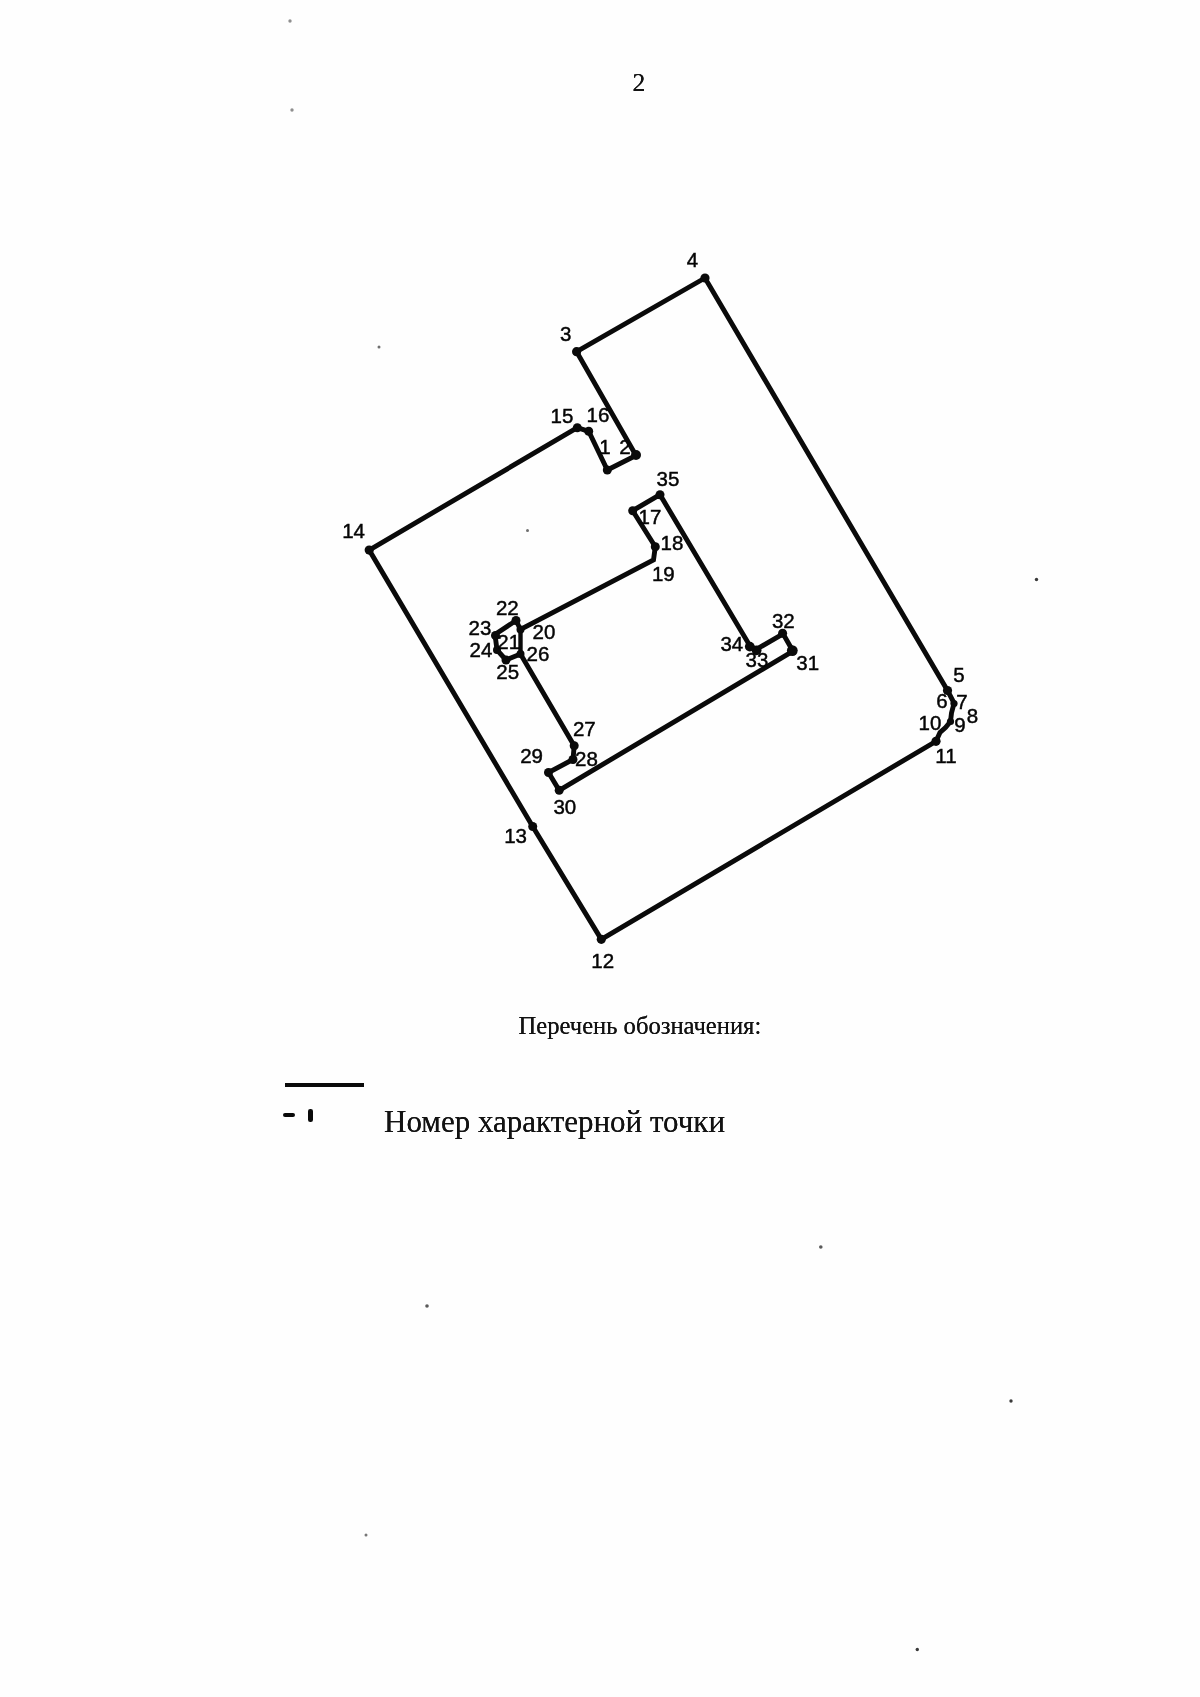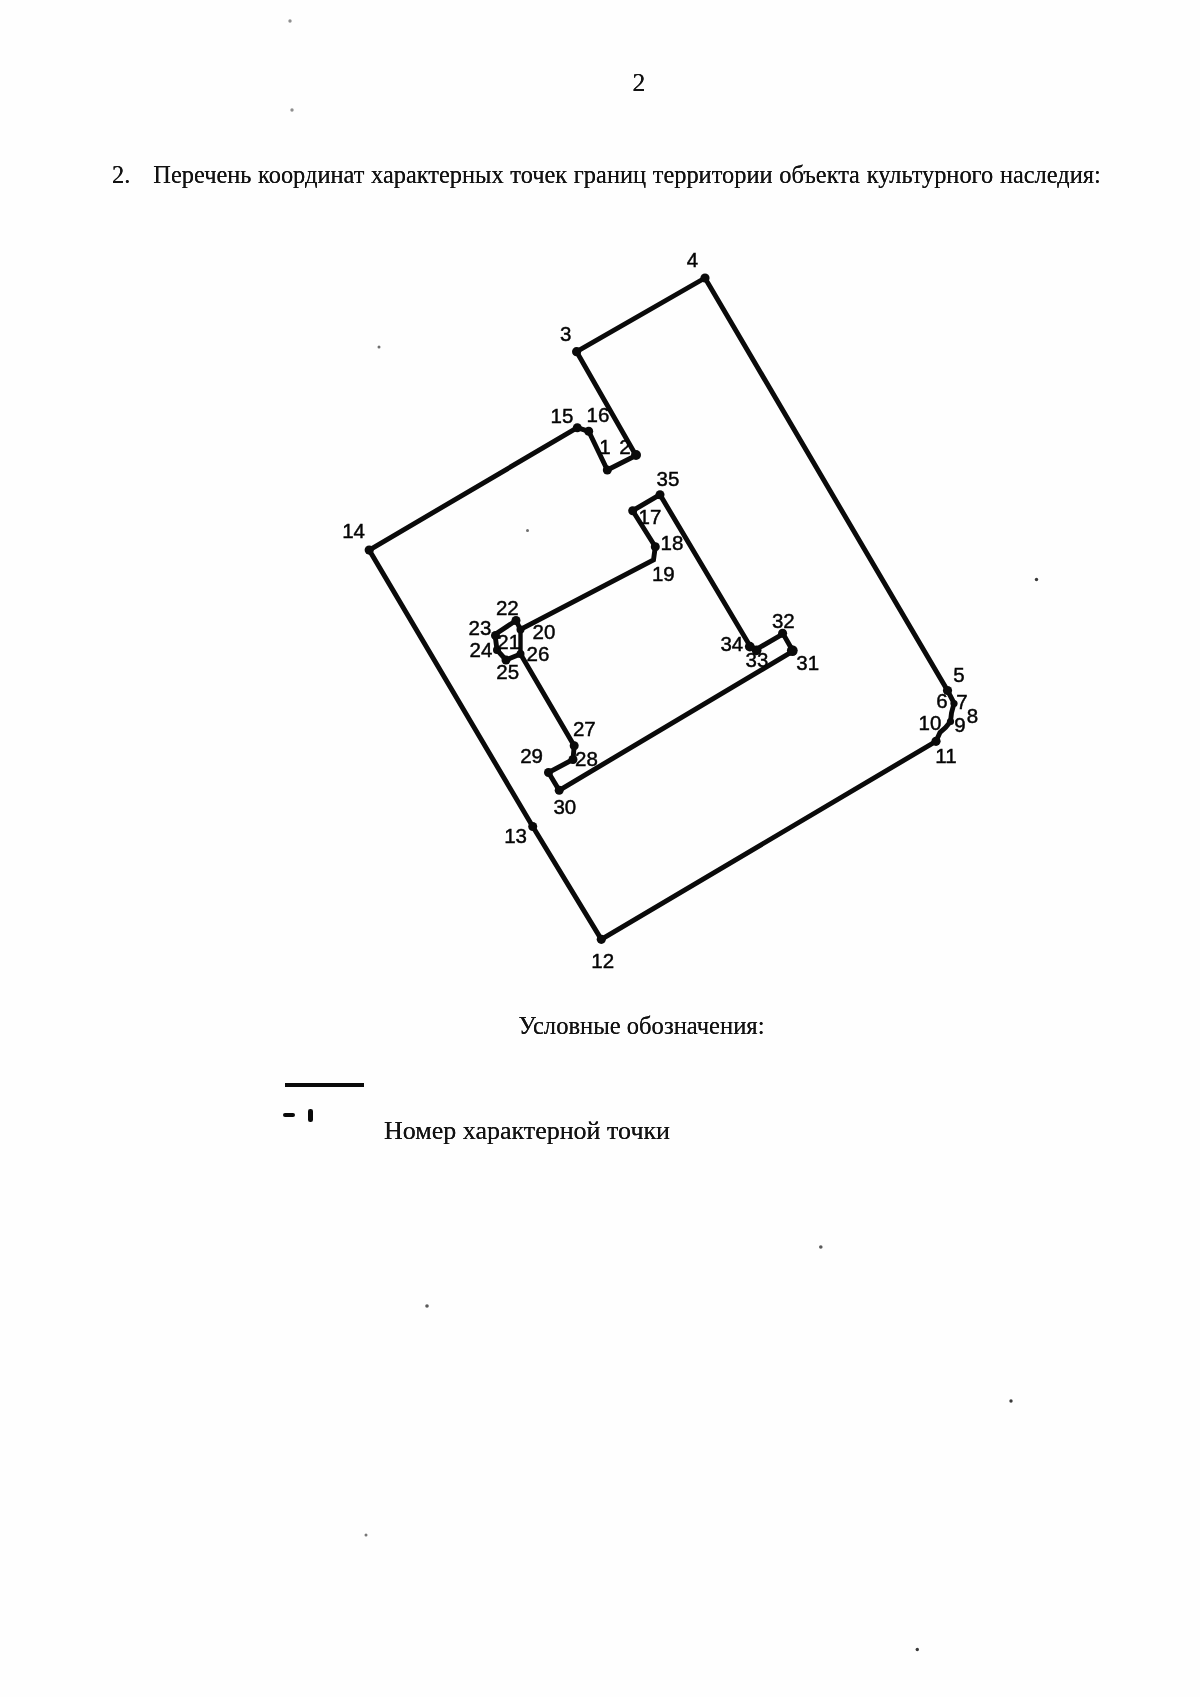--- a/index.html
+++ b/index.html
@@ -7,21 +7,20 @@
         font-family:"Liberation Serif",serif;color:#121212;}
   .t{position:absolute;white-space:nowrap;line-height:1;text-shadow:0 0 0.55px currentColor;}
   svg text{font-family:"Liberation Sans",sans-serif;fill:#050505;stroke:#050505;stroke-width:0.45;}
 </style>
 </head>
 <body>
 <div id="page">
 
   <div class="t" style="left:632.5px;top:70px;font-size:25.6px;">2</div>
 
-  <div class="t" style="left:112px;top:162.5px;font-size:24.4px;word-spacing:0.6px;">2.<span style="display:inline-block;width:23px;"></span>Перечень координат характерных точек границ территории объекта культурного наследия:</div>
 
   <svg width="1200" height="1697" viewBox="0 0 1200 1697" style="position:absolute;left:0;top:0;" fill="none" stroke="none">
 
     <polygon points="607.3,470 636,455.5 576.6,351.7 705,278 947.5,690.5 952.5,700 954,703.5 951.5,713 950.5,721.5 945.5,727.5 940,732.5 936,741.3 601.3,939.3 532.7,826.5 369.2,550.1 577.3,427.7 588.7,431.3" stroke="#0a0a0a" stroke-width="4.9" stroke-linejoin="miter"></polygon>
 
     <polygon points="632.7,510.7 655.3,546.7 653.5,560 520.5,629.5 516,620.5 495,634.5 497,650 506,660 520.5,654 574.2,745.8 573,759.5 548.5,772.5 559.2,790.3 793,651.2 783.1,633.9 756.4,649.3 750.3,646.4 660,494.7" stroke="#0a0a0a" stroke-width="4.9" stroke-linejoin="miter"></polygon>
 
     <line x1="520.5" y1="629.5" x2="520.5" y2="654" stroke="#0a0a0a" stroke-width="4.4"></line>
 
     <circle cx="607.3" cy="470" r="4.5" fill="#0a0a0a"></circle>
@@ -168,23 +167,23 @@
 
     <circle cx="427" cy="1306" r="1.8" fill="#5a5a5a"></circle>
 
     <circle cx="1011" cy="1401" r="1.7" fill="#3a3a3a"></circle>
 
     <circle cx="917.3" cy="1649.5" r="1.7" fill="#3a3a3a"></circle>
 
     <circle cx="366" cy="1535" r="1.5" fill="#777"></circle>
   </svg>
 
-  <div class="t" style="left:518.5px;top:1014px;font-size:24.6px;">Условные обозначения:</div>
+  <div class="t" style="left:518.5px;top:1014px;font-size:24.6px;">Перечень обозначения:</div>
 
   <div style="position:absolute;left:285px;top:1082.5px;width:79px;height:4.6px;background:#0a0a0a;"></div>
 
 
   <div style="position:absolute;left:283px;top:1112.7px;width:12px;height:4.6px;border-radius:2.3px;background:#0a0a0a;"></div>
 
   <div style="position:absolute;left:307.5px;top:1109px;width:5.5px;height:13px;border-radius:2.2px;background:#0a0a0a;"></div>
 
-  <div class="t" style="left:384px;top:1106.2px;font-size:26px;margin-top:12px;">Номер характерной точки</div>
+  <div class="t" style="left:384px;top:1106.2px;font-size:31px;">Номер характерной точки</div>
 </div>
 
 </body></html>

